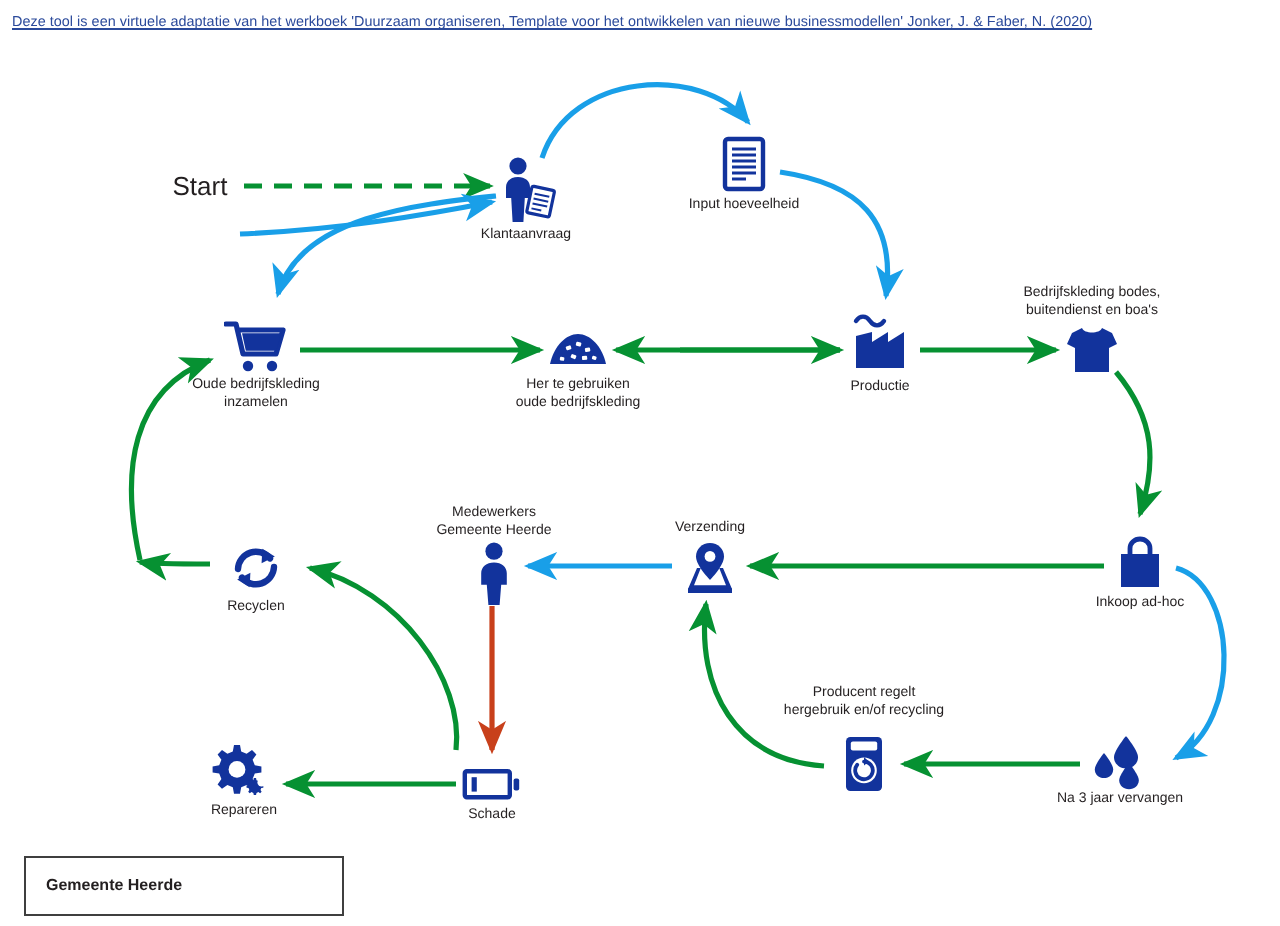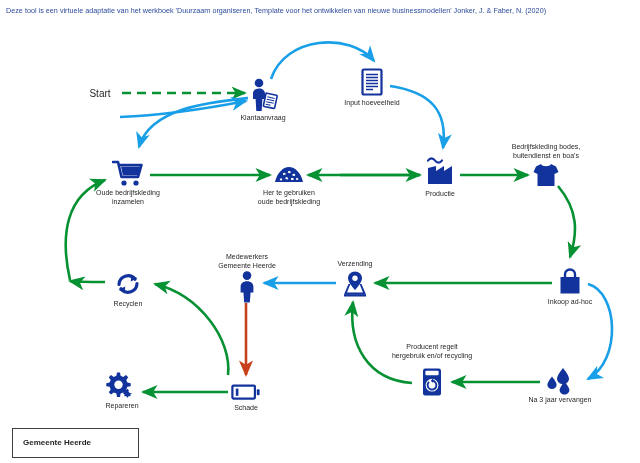--- a/index.html
+++ b/index.html
@@ -8,31 +8,32 @@
     width:640px;height:463px;position:relative;overflow:hidden;
     font-family:"Liberation Sans","DejaVu Sans",sans-serif;
     color:#231f20;
   }
   #canvas{position:absolute;left:0;top:0;width:640px;height:463px;}
   svg.layer{position:absolute;left:0;top:0;width:640px;height:463px;pointer-events:none;}
   .caption{
     position:absolute;left:6px;top:6px;width:630px;
     font-size:7.2px;line-height:10px;color:#2b4a9b;letter-spacing:0.02px;
     white-space:nowrap;
+    text-decoration:underline;
   }
   .node{position:absolute;transform:translate(-50%,-50%);text-align:center;}
   .node .glyph{display:block;margin:0 auto;}
   .lbl{
     font-size:7px;line-height:8.6px;color:#231f20;white-space:pre-line;
     text-align:center;position:absolute;transform:translate(-50%,0);
   }
   .lbl.above{transform:translate(-50%,-100%);}
-  .start-lbl{position:absolute;font-size:10px;color:#231f20;transform:translate(-50%,-50%);}
+  .start-lbl{position:absolute;font-size:13px;color:#231f20;transform:translate(-50%,-50%);}
   .legend{
-    position:absolute;left:12px;top:428px;width:127px;height:30px;
+    position:absolute;left:12px;top:428px;width:160px;height:30px;
     border:1px solid #3f3f3f;background:#fff;
     display:flex;flex-direction:column;justify-content:center;
     padding-left:10px;box-sizing:border-box;
   }
   .legend .l1{font-size:8px;font-weight:bold;color:#231f20;line-height:10px;}
   .legend .l2{font-size:7.2px;color:#231f20;line-height:9px;}
 </style>
 </head>
 <body>
 

